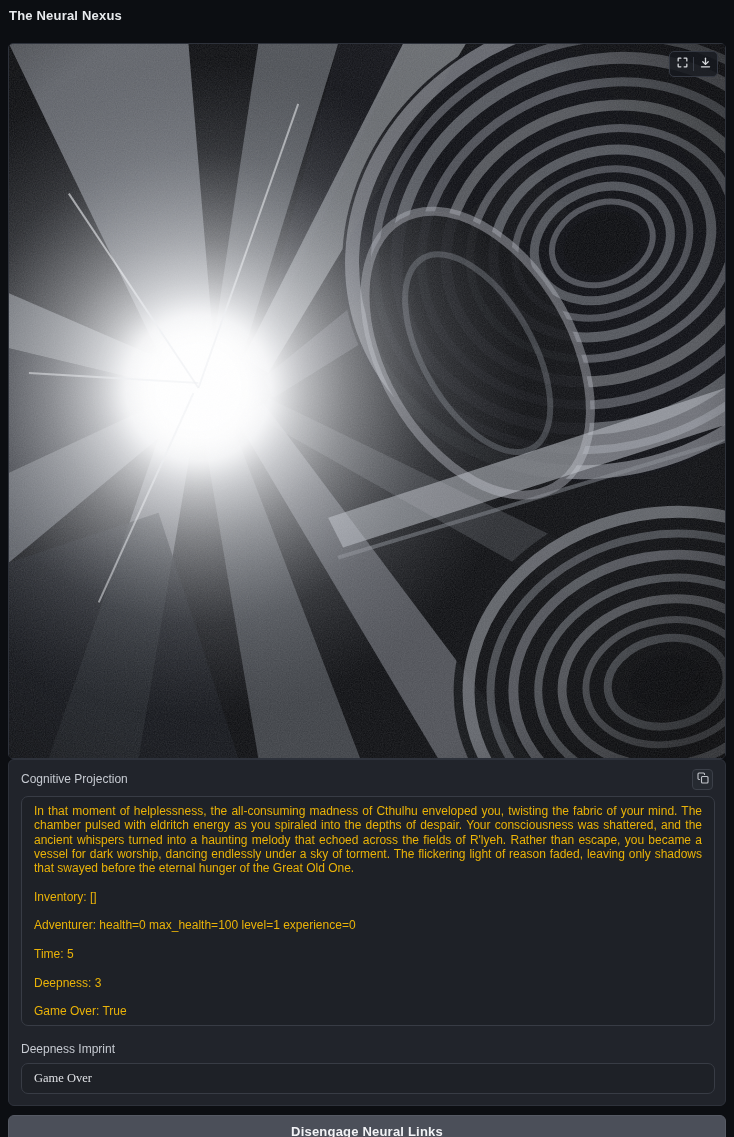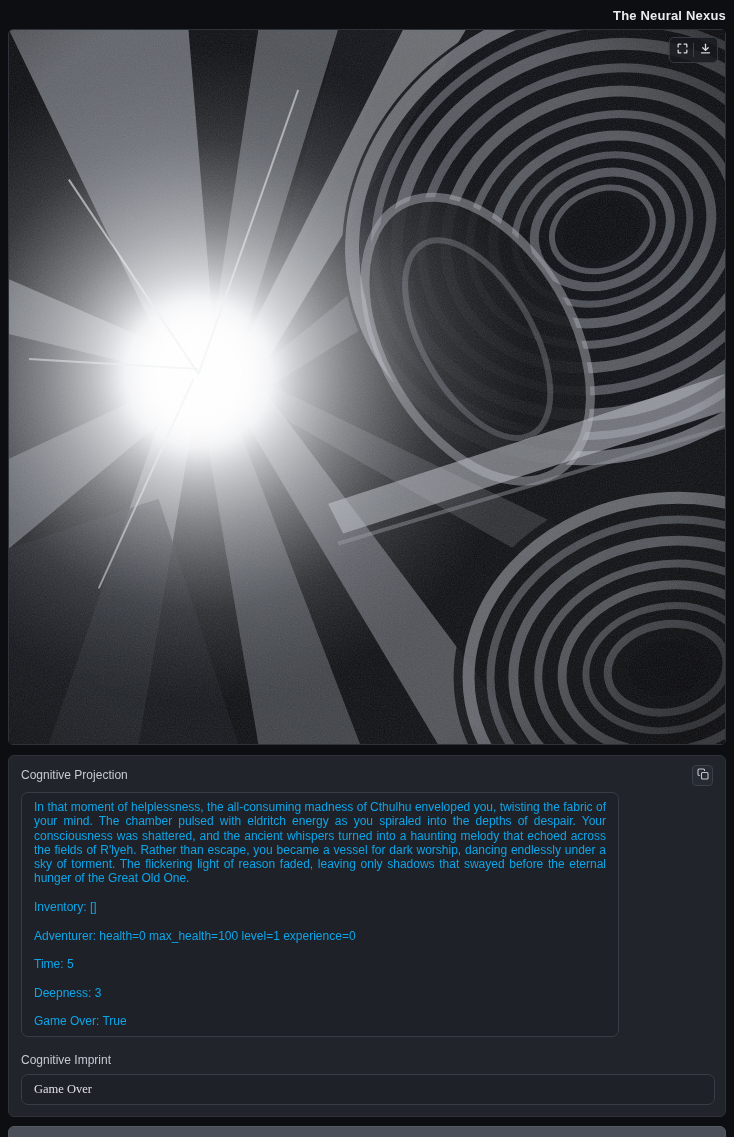--- a/index.html
+++ b/index.html
@@ -2,21 +2,21 @@
 <html><head>
 <meta charset="utf-8">
 <style>
   * { box-sizing: border-box; margin: 0; padding: 0; }
   html, body { background: #0c0e12; }
   body { font-family: "Liberation Sans", "DejaVu Sans", sans-serif; }
   .app { width: 734px; height: 1137px; padding: 8px; overflow: hidden; position: relative; }
 
   .page-title {
     color: #e9ebee; font-size: 13px; font-weight: 700;
-    padding: 0 0 0 1px; margin-bottom: 6px; letter-spacing: .2px; text-align: right;
+    padding: 0 0 0 1px; margin-bottom: 20px; letter-spacing: .2px;
   }
 
   
   .image-viewer {
     position: relative; width: 718px; height: 716px;
     border: 1px solid #2e323b; border-radius: 5px;
     overflow: hidden; background: #101216; cursor: pointer;
   }
   .image-viewer svg.artwork { display: block; width: 100%; height: 100%; }
   .img-toolbar {
@@ -25,37 +25,37 @@
     padding: 1px; z-index: 5;
   }
   .img-toolbar .tbtn {
     width: 22px; height: 22px; display: flex; align-items: center; justify-content: center;
     background: transparent; border: none; cursor: pointer; color: #d7d9dd; border-radius: 4px;
   }
   .img-toolbar .sep { width: 1px; height: 14px; background: #3b3f49; }
 
   
   .panel {
-    margin-top: 10px; width: 718px;
+    margin-top: 0; width: 718px;
     background: #21242b; border: 1px solid #2e323b; border-radius: 6px;
     padding: 9px 12px 11px 12px;
   }
   .label-row { display: flex; align-items: flex-start; justify-content: space-between; }
   .block-label { color: #c6cad1; font-size: 12px; padding-top: 3px; }
   .copy-btn {
     width: 21px; height: 21px; flex: 0 0 auto;
     display: flex; align-items: center; justify-content: center;
     background: #262a31; border: 1px solid #3b3f48; border-radius: 4px;
     color: #c3c6cc; cursor: pointer;
   }
 
   .output-box {
-    margin-top: 6px; width: 598px;
+    margin-top: 6px; width: 694px;
     background: #1e2127; border: 1px solid #383c45; border-radius: 7px;
-    padding: 7px 12px; color: #0ea5e9;
+    padding: 7px 12px; color: #eab308;
     font-size: 12px; line-height: 14.3px;
     text-align: justify; white-space: pre-wrap; overflow: hidden;
   }
 
   .imprint-label { margin-top: 13px; }
   .text-input {
     margin-top: 7px; width: 694px; height: 31px; display: block;
     background: #1e2127; border: 1px solid #383c45; border-radius: 7px;
     color: #dfe1e5; font-size: 12.5px; padding: 0 12px; outline: none;
     font-family: Liberation Serif, serif;
@@ -207,19 +207,19 @@
 Inventory: []
 
 Adventurer: health=0 max_health=100 level=1 experience=0
 
 Time: 5
 
 Deepness: 3
 
 Game Over: True</div>
 
-    <div class="block-label imprint-label">Cognitive Imprint</div>
+    <div class="block-label imprint-label">Deepness Imprint</div>
     <input class="text-input" type="text" value="Game Over" style="">
   </div>
 
   <button class="action-btn" type="button">Disengage Neural Links</button>
 
 </div>
 
 </body></html>

